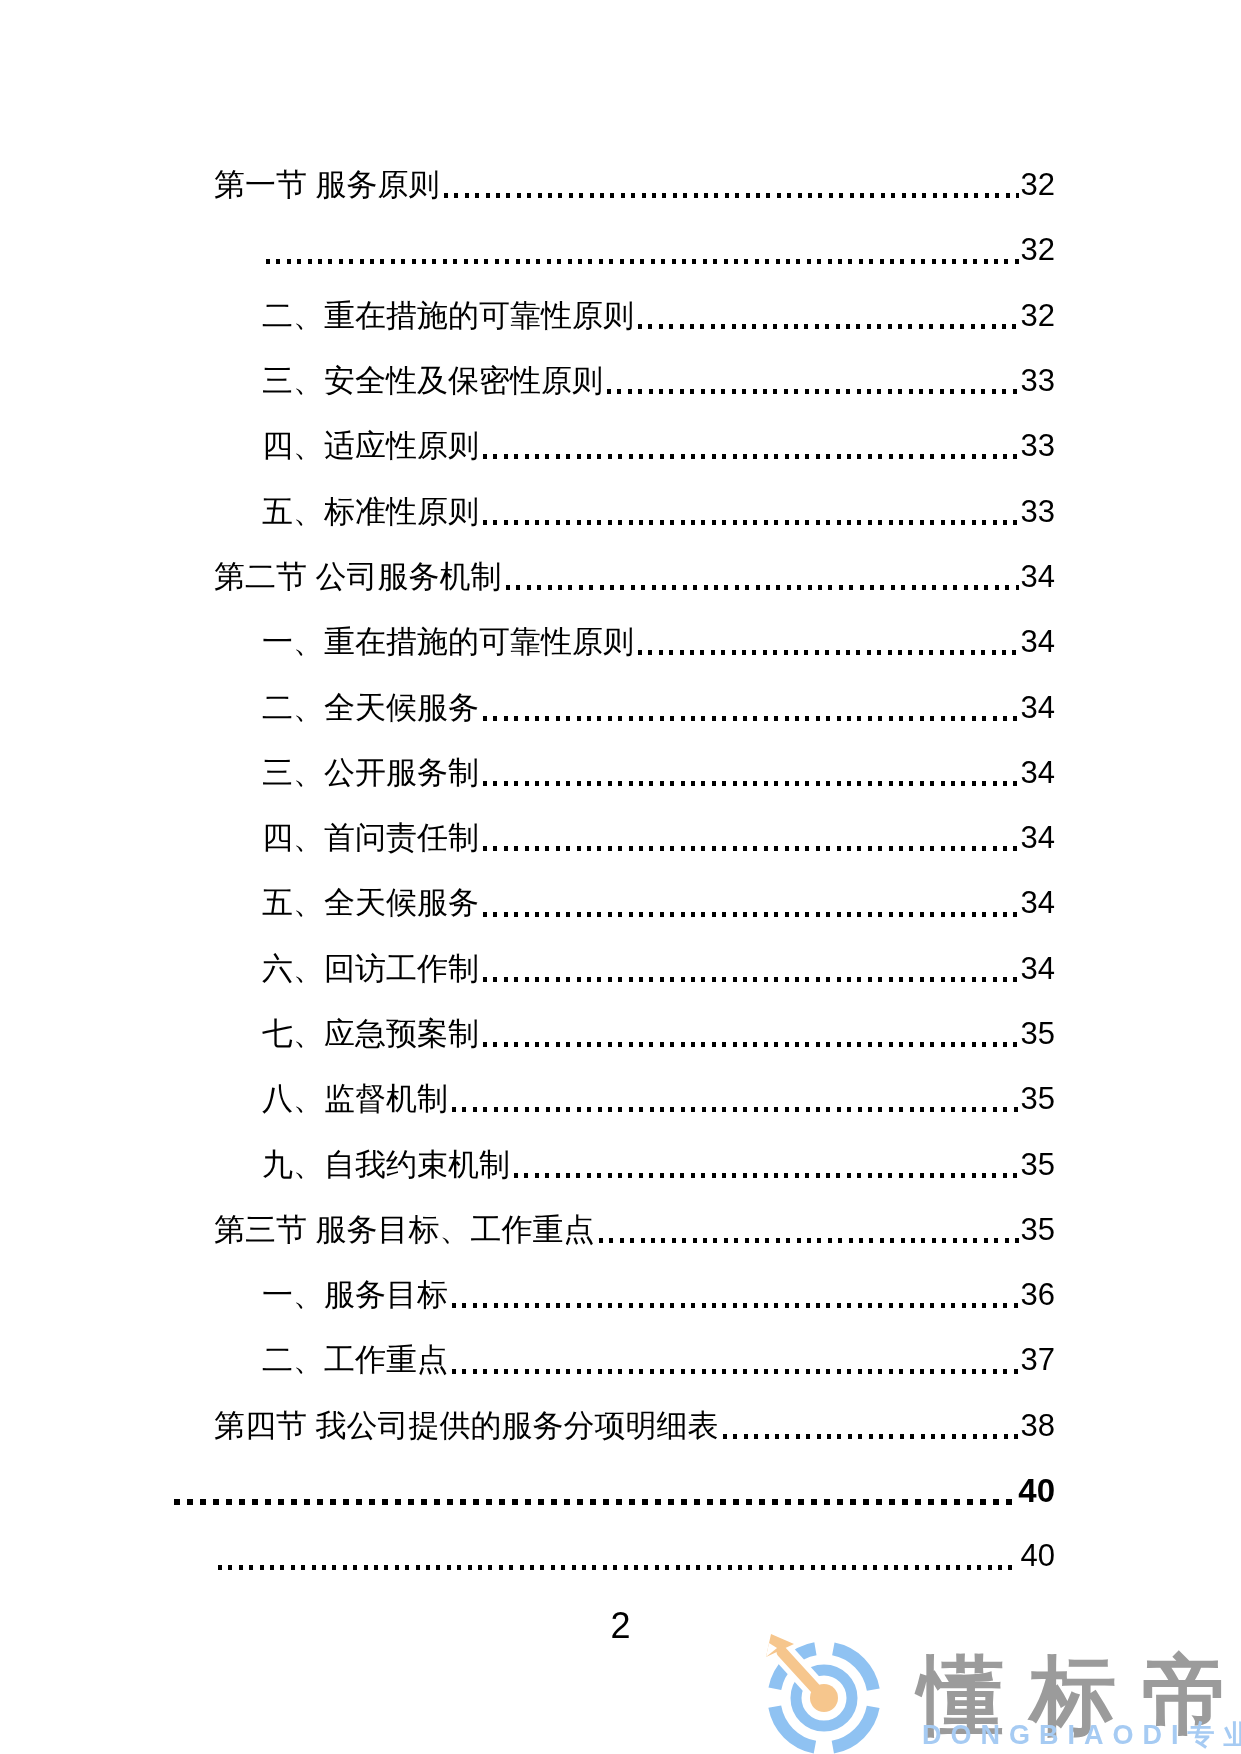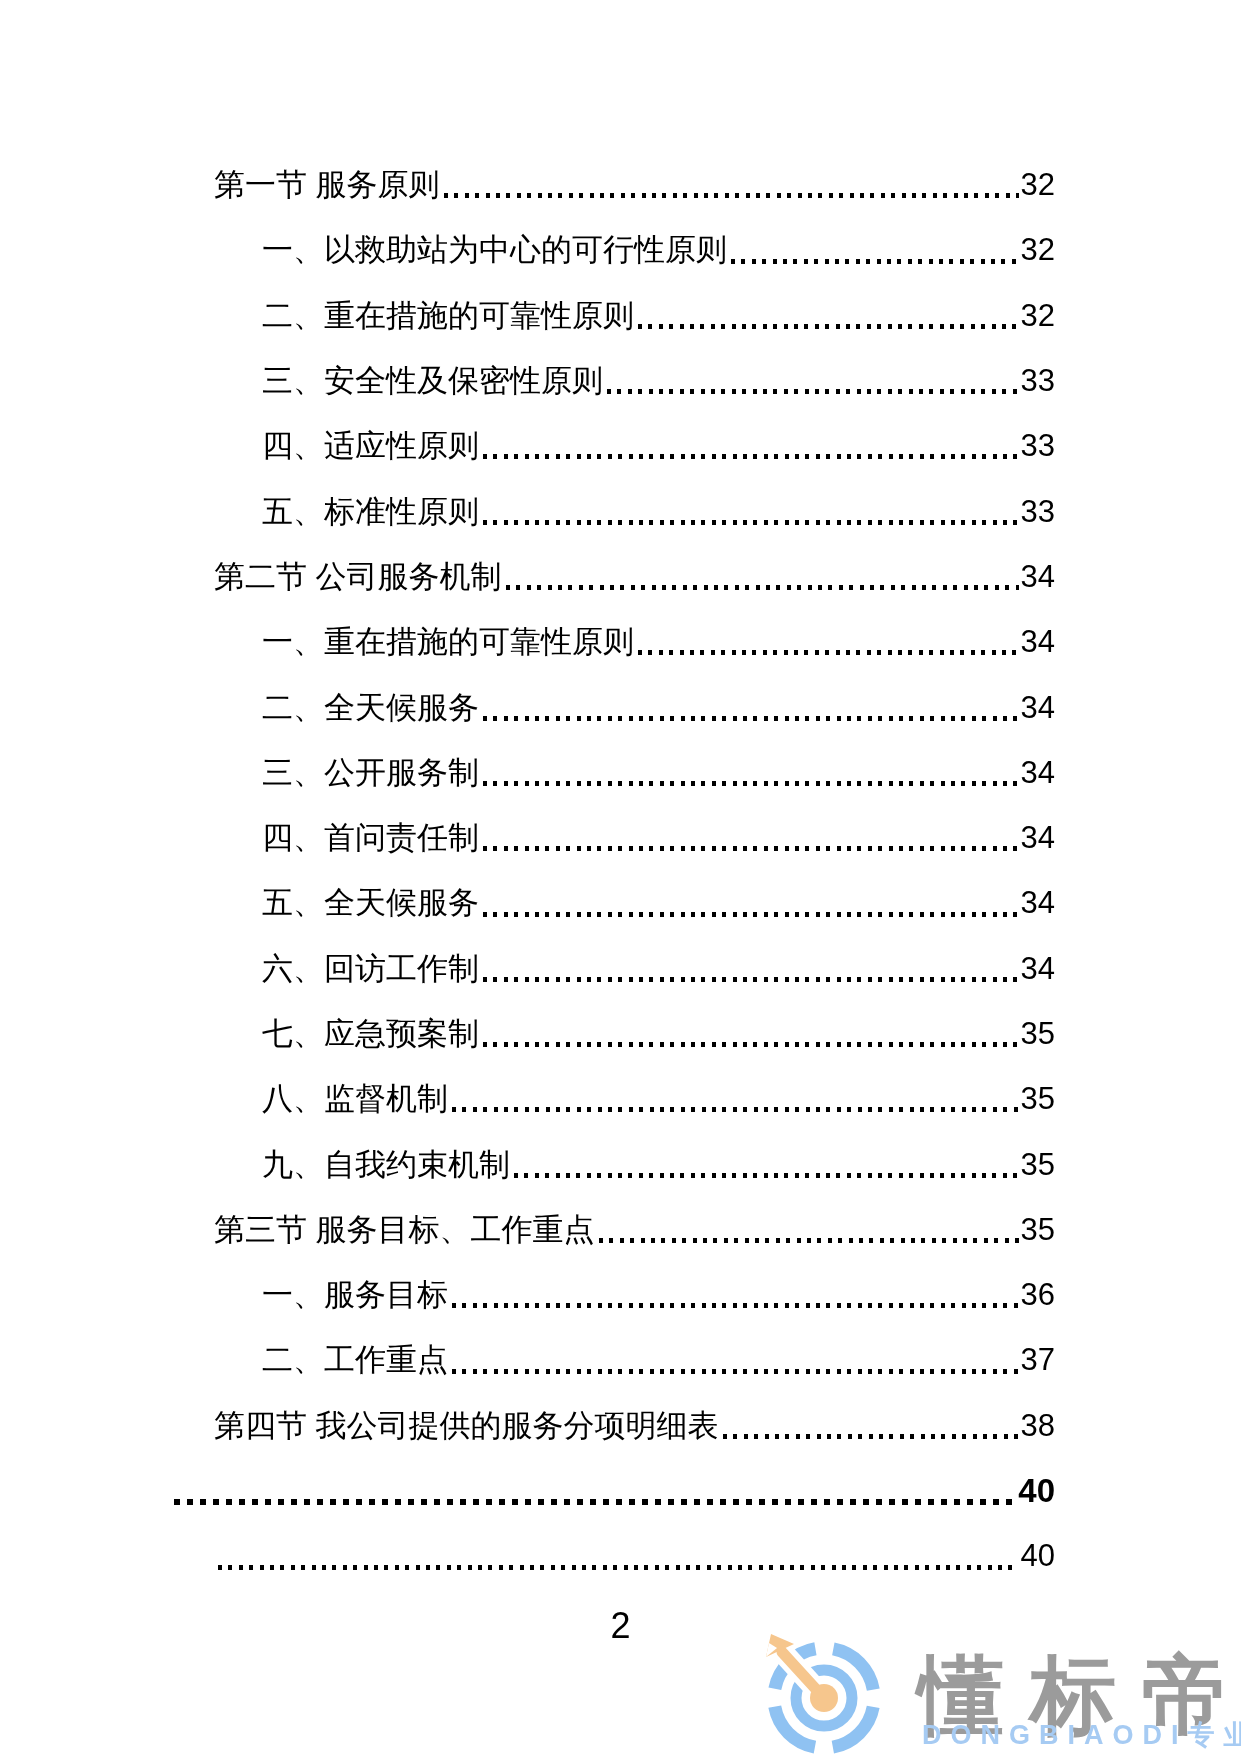--- a/index.html
+++ b/index.html
@@ -95,21 +95,20 @@
 </head>
 <body>
 
 <div class="toc">
     <div class="toc-row level-section">
     <span class="toc-label">第一节 服务原则</span>
     <span class="leader"></span>
     <span class="pagenum">32</span>
   </div>
     <div class="toc-row level-item">
-    <span class="toc-label">一、以救助站为中心的可行性原则</span>
     <span class="leader"></span>
     <span class="pagenum">32</span>
   </div>
     <div class="toc-row level-item">
     <span class="toc-label">二、重在措施的可靠性原则</span>
     <span class="leader"></span>
     <span class="pagenum">32</span>
   </div>
     <div class="toc-row level-item">
     <span class="toc-label">三、安全性及保密性原则</span>

